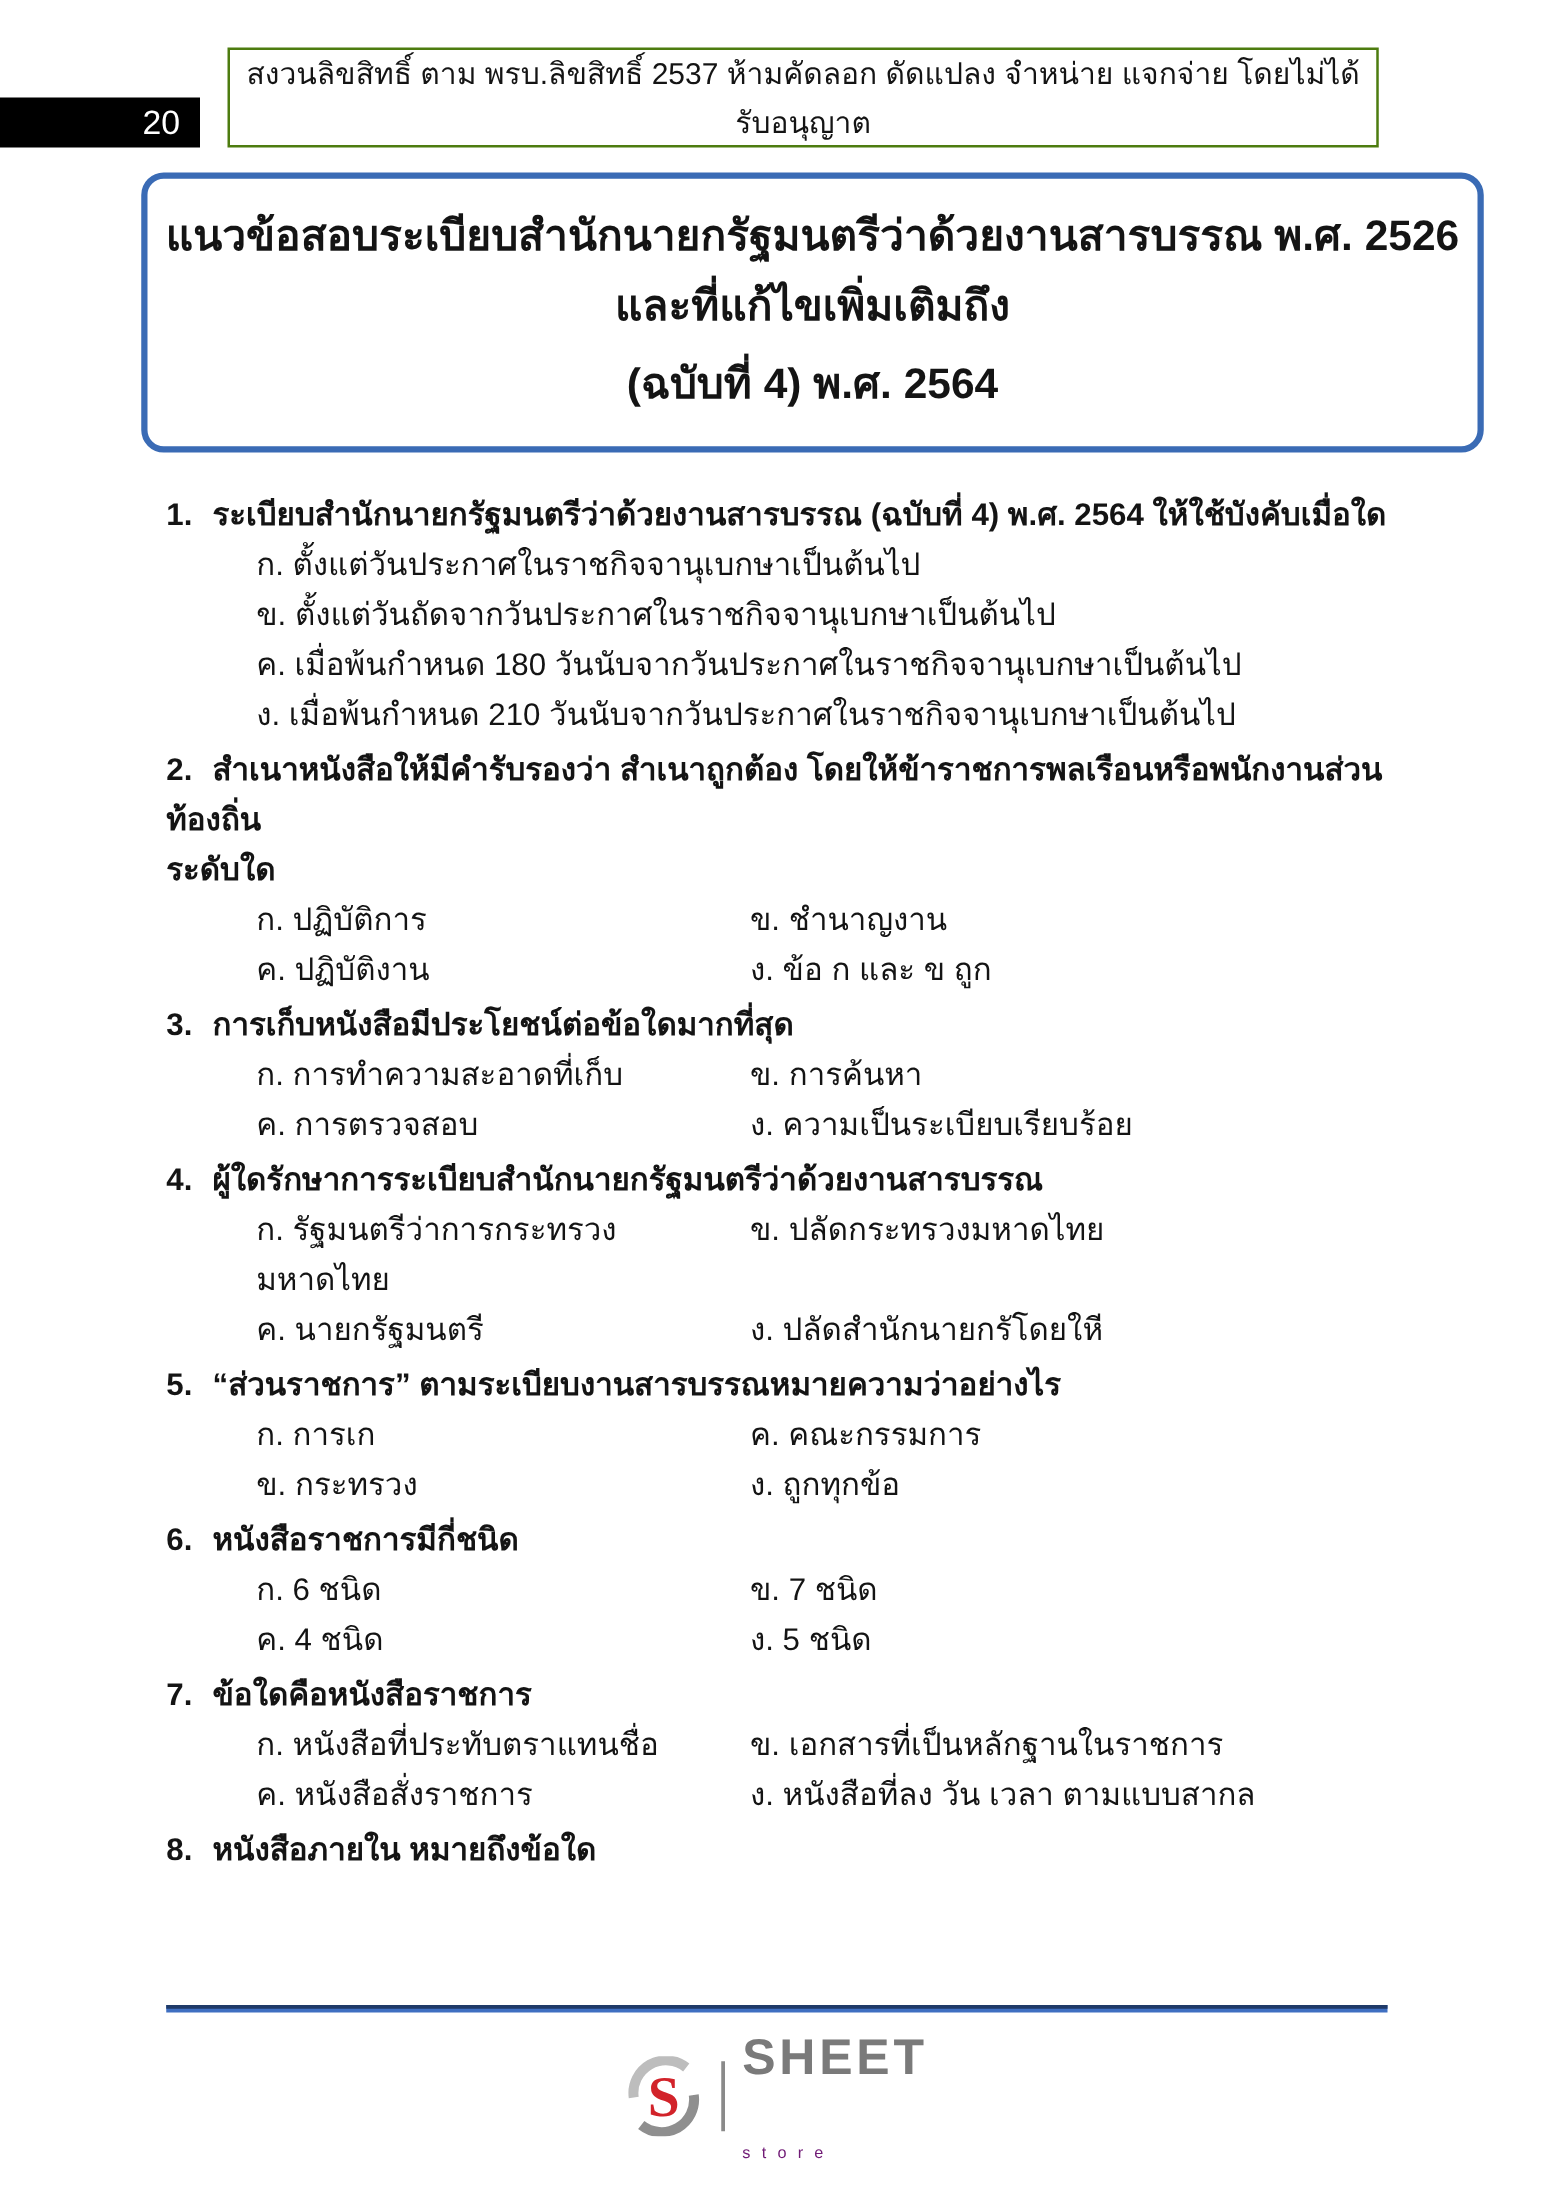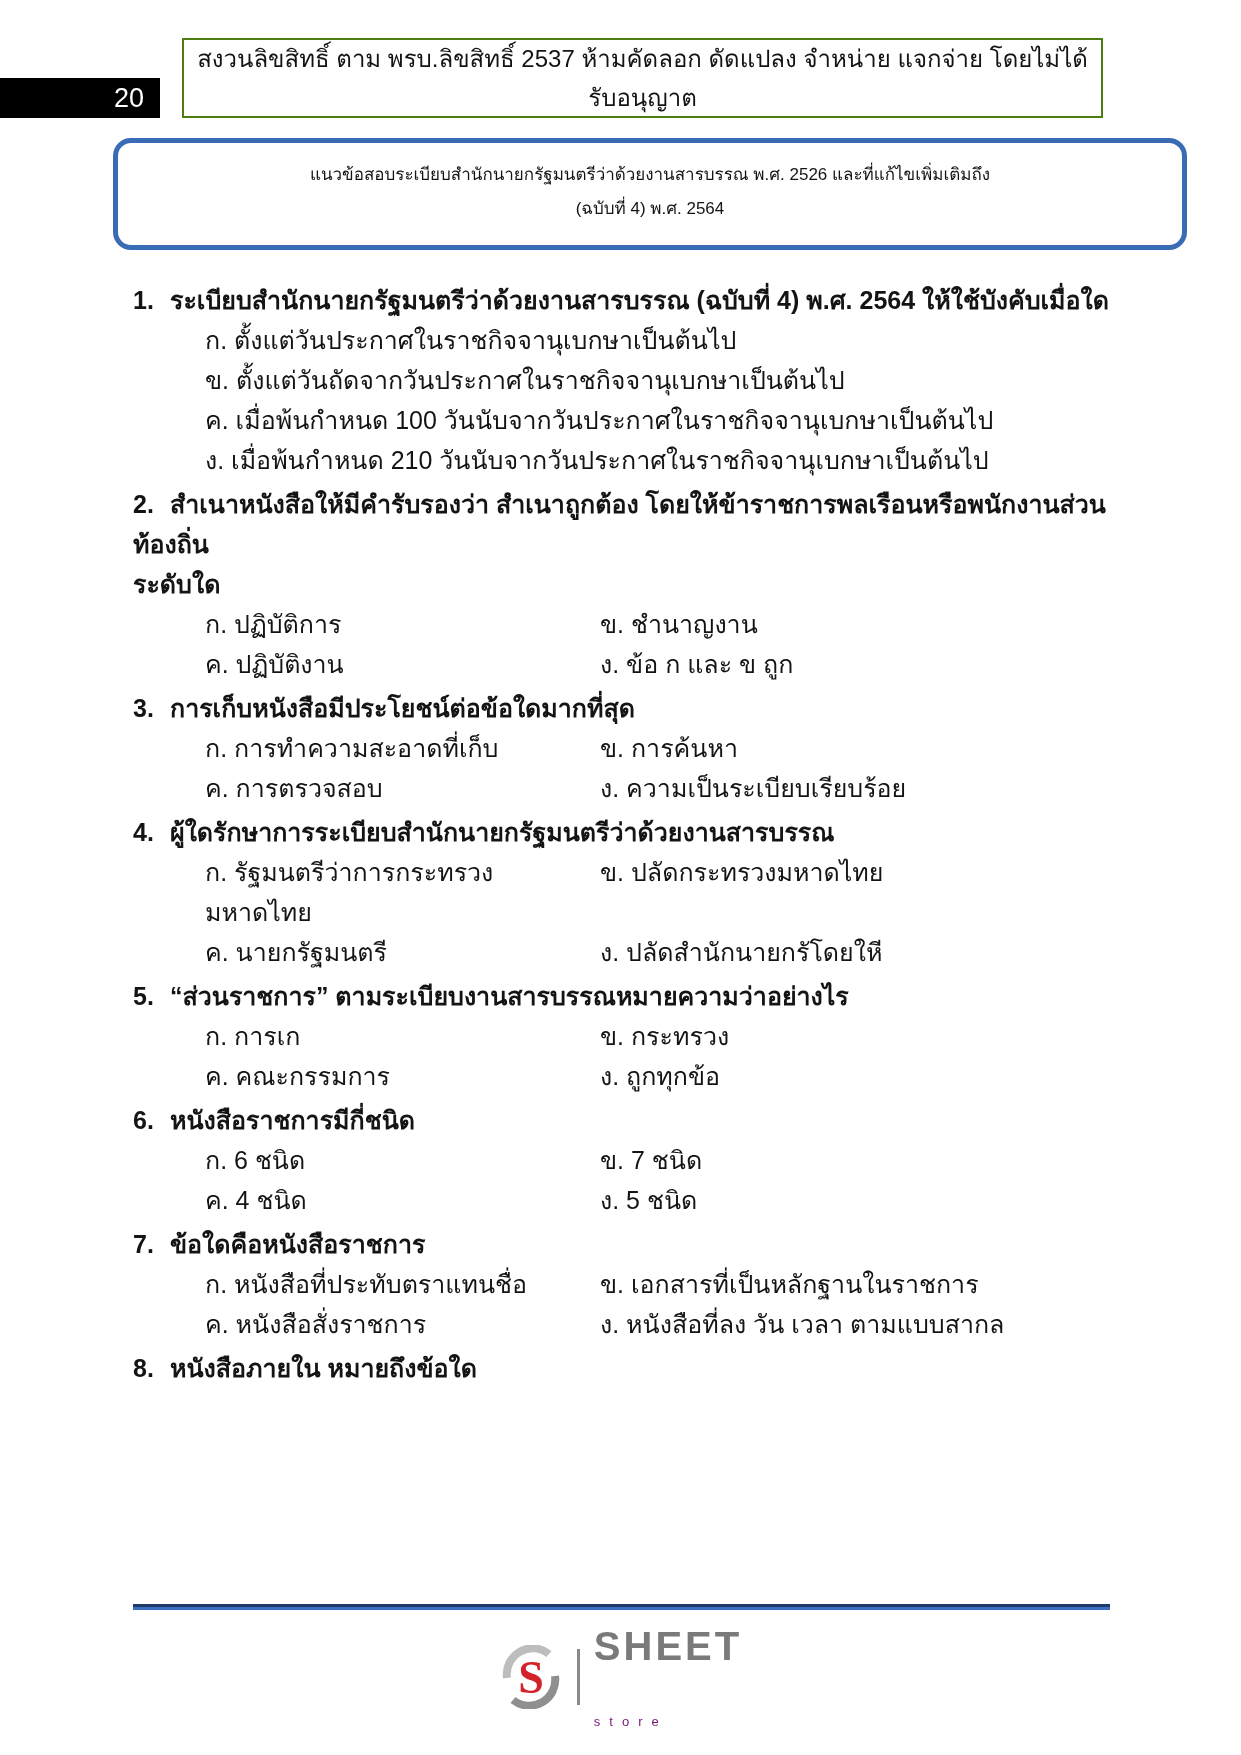--- a/index.html
+++ b/index.html
@@ -16,21 +16,21 @@
     padding-right:16px; font-size:27px;margin-top:40px;
   }
   .copyright-box {
     flex:1; margin-left:22px; border:2px solid #4d7c0f;
     display:flex; align-items:center; justify-content:center;
     font-size:24px; text-align:center; padding:0 8px;
   }
   
   .title-box {
     margin:20px 54px 0 113px; border:5px solid #3a6bb5; border-radius:18px;
-    padding:18px 14px 22px; text-align:center; font-weight:normal; font-size:17px;
+    padding:18px 14px 22px; text-align:center; font-weight:bold; font-size:34px;
   }
   .title-box .t1 { line-height:1.65; }
   .title-box .t2 { line-height:1.65; margin-top:6px; }
   
   .questions { margin:30px 108px 0 133px; font-size:25px; }
   .q { font-weight:bold; line-height:40px; margin-top:4px; }
   .qnum { display:inline-block; min-width:37px; }
   .qcont { font-weight:bold; line-height:40px; }
   .opts-list { padding-left:72px; }
   .opts-grid { padding-left:72px; display:grid; grid-template-columns:395px auto; }
@@ -64,21 +64,21 @@
   </div>
 
   <div class="questions">
 
     <div class="q">
       <span class="qnum">1.</span><span>ระเบียบสำนักนายกรัฐมนตรีว่าด้วยงานสารบรรณ (ฉบับที่ 4) พ.ศ. 2564 ให้ใช้บังคับเมื่อใด</span>
     </div>
     <div class="opts-list">
       <div class="opt">ก. ตั้งแต่วันประกาศในราชกิจจานุเบกษาเป็นต้นไป</div>
       <div class="opt">ข. ตั้งแต่วันถัดจากวันประกาศในราชกิจจานุเบกษาเป็นต้นไป</div>
-      <div class="opt">ค. เมื่อพ้นกำหนด 100 วันนับจากวันประกาศในราชกิจจานุเบกษาเป็นต้นไป</div>
+      <div class="opt">ค. เมื่อพ้นกำหนด 180 วันนับจากวันประกาศในราชกิจจานุเบกษาเป็นต้นไป</div>
       <div class="opt">ง. เมื่อพ้นกำหนด 210 วันนับจากวันประกาศในราชกิจจานุเบกษาเป็นต้นไป</div>
     </div>
 
     <div class="q">
       <span class="qnum">2.</span><span>สำเนาหนังสือให้มีคำรับรองว่า สำเนาถูกต้อง โดยให้ข้าราชการพลเรือนหรือพนักงานส่วนท้องถิ่น</span>
     </div>
     <div class="qcont">ระดับใด</div>
     <div class="opts-grid">
       <div class="opt">ก. ปฏิบัติการ</div>
       <div class="opt">ข. ชำนาญงาน</div>
@@ -104,22 +104,22 @@
       <div class="opt">ข. ปลัดกระทรวงมหาดไทย</div>
       <div class="opt">ค. นายกรัฐมนตรี</div>
       <div class="opt">ง. ปลัดสำนักนายกรัโดยใหี</div>
     </div>
 
     <div class="q">
       <span class="qnum">5.</span><span>“ส่วนราชการ” ตามระเบียบงานสารบรรณหมายความว่าอย่างไร</span>
     </div>
     <div class="opts-grid">
       <div class="opt">ก. การเก</div>
+      <div class="opt">ค. คณะกรรมการ</div>
       <div class="opt">ข. กระทรวง</div>
-      <div class="opt">ค. คณะกรรมการ</div>
       <div class="opt">ง. ถูกทุกข้อ</div>
     </div>
 
     <div class="q">
       <span class="qnum">6.</span><span>หนังสือราชการมีกี่ชนิด</span>
     </div>
     <div class="opts-grid">
       <div class="opt">ก. 6 ชนิด</div>
       <div class="opt">ข. 7 ชนิด</div>
       <div class="opt">ค. 4 ชนิด</div>

